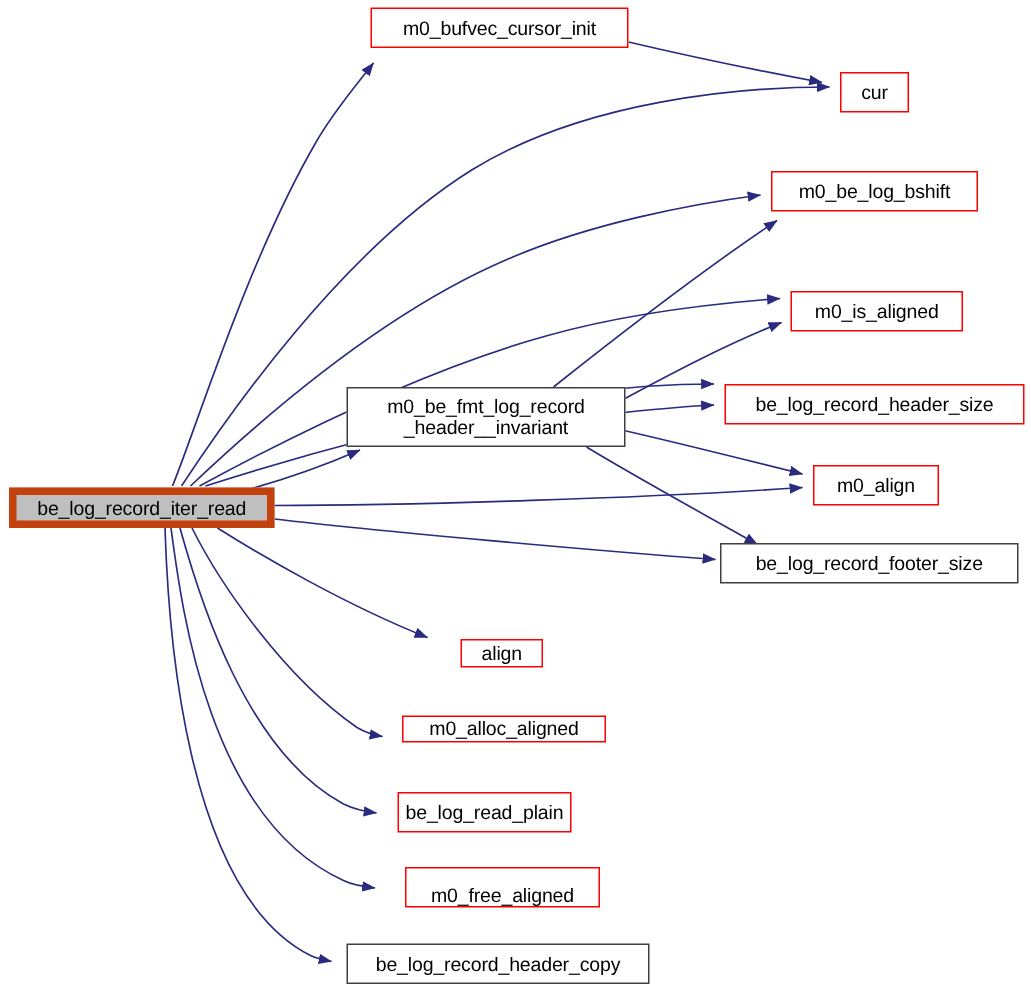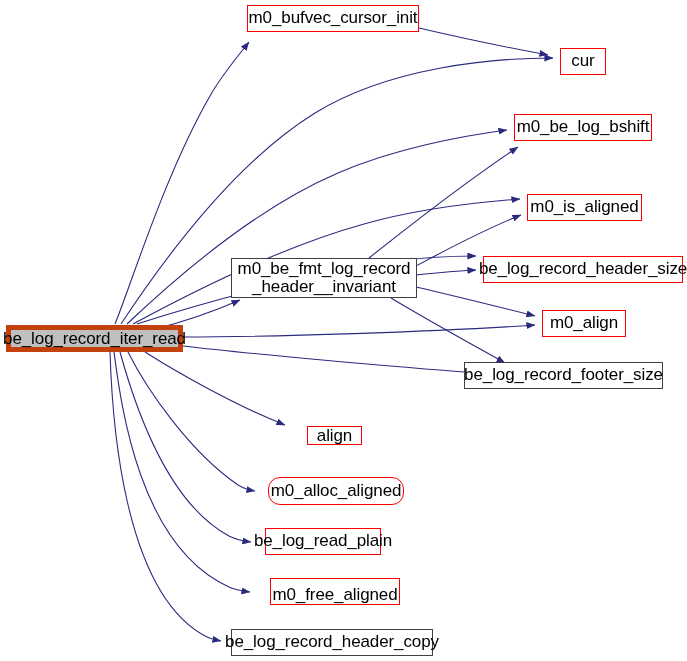--- a/index.html
+++ b/index.html
@@ -27,21 +27,21 @@
   .node {
     position: absolute;
     box-sizing: border-box;
     display: flex;
     align-items: center;
     justify-content: center;
     text-align: center;
     background: #ffffff;
     border: 1px solid #ff0000;
     color: #000000;
-    font-size: 17px;
+    font-size: 13px;
     line-height: 1.06;
     letter-spacing: -0.1px;
     white-space: pre;
     z-index: 5;
   }
   .node.style-black {
     border: 1px solid #404040;
   }
   .node.style-current {
     border: 5px solid #c2410c;
@@ -89,21 +89,21 @@
   <div id="node-layer">
       <div class="node style-current" style="left: 6px; top: 325px; width: 177px; height: 27px;"><span class="node-label">be_log_record_iter_read</span></div>
       <div class="node style-red" style="left: 247px; top: 5px; width: 172px; height: 27px;"><span class="node-label">m0_bufvec_cursor_init</span></div>
       <div class="node style-red" style="left: 560px; top: 48px; width: 46px; height: 27px;"><span class="node-label">cur</span></div>
       <div class="node style-red" style="left: 514px; top: 114px; width: 138px; height: 27px;"><span class="node-label">m0_be_log_bshift</span></div>
       <div class="node style-red" style="left: 527px; top: 194px; width: 115px; height: 27px;"><span class="node-label">m0_is_aligned</span></div>
       <div class="node style-red" style="left: 483px; top: 256px; width: 200px; height: 27px;"><span class="node-label">be_log_record_header_size</span></div>
       <div class="node style-black" style="left: 231px; top: 258px; width: 186px; height: 40px;"><span class="node-label">m0_be_fmt_log_record
 _header__invariant</span></div>
       <div class="node style-red" style="left: 542px; top: 310px; width: 84px; height: 27px;"><span class="node-label">m0_align</span></div>
-      <div class="node style-black" style="left: 464px; top: 362px; width: 199px; height: 27px;"><span class="node-label">be_log_record_footer_size</span></div>
+      <div class="node style-black" style="left: 480px; top: 362px; width: 199px; height: 27px;"><span class="node-label">be_log_record_footer_size</span></div>
       <div class="node style-red" style="left: 307px; top: 426px; width: 55px; height: 19px;"><span class="node-label">align</span></div>
-      <div class="node style-red" style="left: 268px; top: 477px; width: 136px; height: 28px; border-radius: 12px;"><span class="node-label">m0_alloc_aligned</span></div>
+      <div class="node style-red" style="left: 268px; top: 477px; width: 136px; height: 18px;"><span class="node-label">m0_alloc_aligned</span></div>
       <div class="node style-red" style="left: 265px; top: 528px; width: 116px; height: 27px;"><span class="node-label">be_log_read_plain</span></div>
       <div class="node style-red" style="left: 270px; top: 578px; width: 130px; height: 27px; align-items: flex-end;"><span class="node-label">m0_free_aligned</span></div>
       <div class="node style-black" style="left: 231px; top: 629px; width: 202px; height: 27px;"><span class="node-label">be_log_record_header_copy</span></div>
     </div>
 
 </div>
 
 </body></html>

